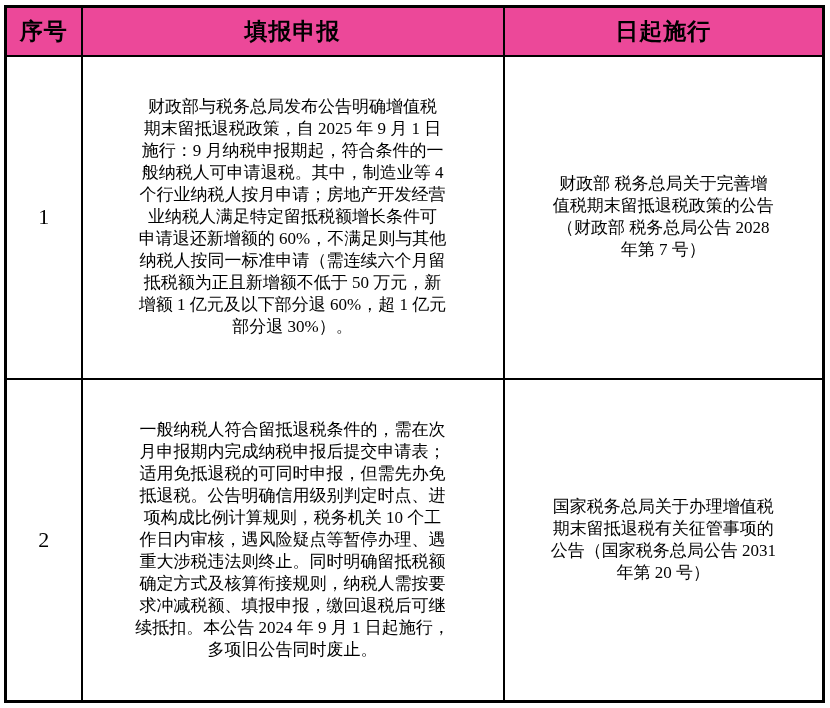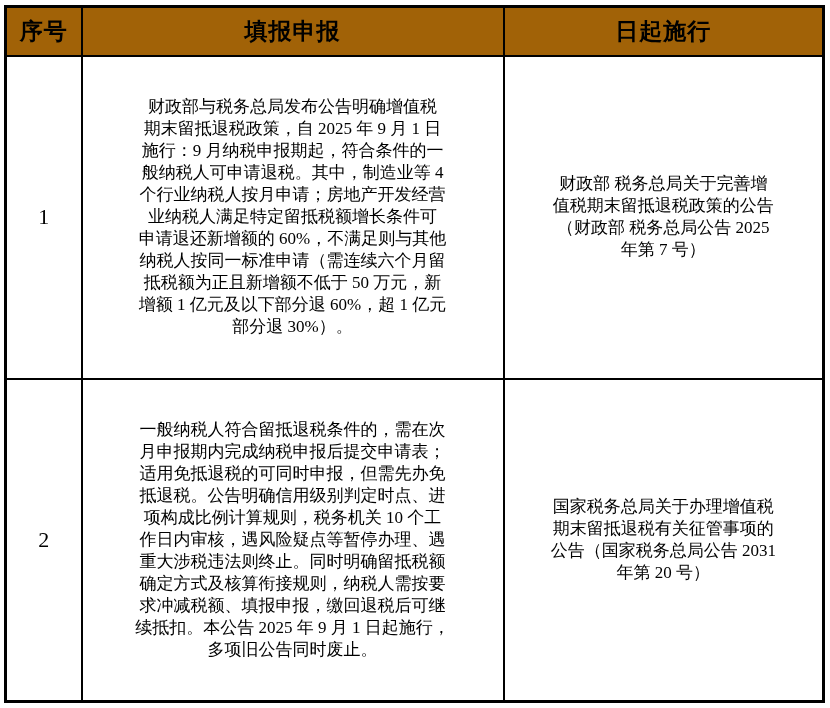--- a/index.html
+++ b/index.html
@@ -29,21 +29,21 @@
     border: 2px solid #000000;
     box-sizing: border-box;
     padding: 2px 4px;
     text-align: center;
     vertical-align: middle;
   }
   col.col-index { width: 76px; }
   col.col-points { width: 422px; }
   col.col-basis { width: 320px; }
   tr.header-row th {
-    background: #a16207;
+    background: #ec4899;
     font-weight: bold;
     font-size: 23px;
     height: 49px;
     letter-spacing: 1px;
   }
   tr.body-row-1 { height: 323px; }
   tr.body-row-2 { height: 322px; }
   td.index-cell {
     font-size: 22px;
   }
@@ -77,35 +77,35 @@
 般纳税人可申请退税。其中，制造业等 4
 个行业纳税人按月申请；房地产开发经营
 业纳税人满足特定留抵税额增长条件可
 申请退还新增额的 60%，不满足则与其他
 纳税人按同一标准申请（需连续六个月留
 抵税额为正且新增额不低于 50 万元，新
 增额 1 亿元及以下部分退 60%，超 1 亿元
 部分退 30%）。</td>
         <td class="basis-cell">财政部 税务总局关于完善增
 值税期末留抵退税政策的公告
-（财政部 税务总局公告 2025
+（财政部 税务总局公告 2028
 年第 7 号）</td>
       </tr>
       <tr class="body-row-2">
         <td class="index-cell">2</td>
         <td class="points-cell">一般纳税人符合留抵退税条件的，需在次
 月申报期内完成纳税申报后提交申请表；
 适用免抵退税的可同时申报，但需先办免
 抵退税。公告明确信用级别判定时点、进
 项构成比例计算规则，税务机关 10 个工
 作日内审核，遇风险疑点等暂停办理、遇
 重大涉税违法则终止。同时明确留抵税额
 确定方式及核算衔接规则，纳税人需按要
 求冲减税额、填报申报，缴回退税后可继
-续抵扣。本公告 2025 年 9 月 1 日起施行，
+续抵扣。本公告 2024 年 9 月 1 日起施行，
 多项旧公告同时废止。</td>
         <td class="basis-cell">国家税务总局关于办理增值税
 期末留抵退税有关征管事项的
 公告（国家税务总局公告 2031
 年第 20 号）</td>
       </tr>
     </tbody>
   </table>
 </div>
 

